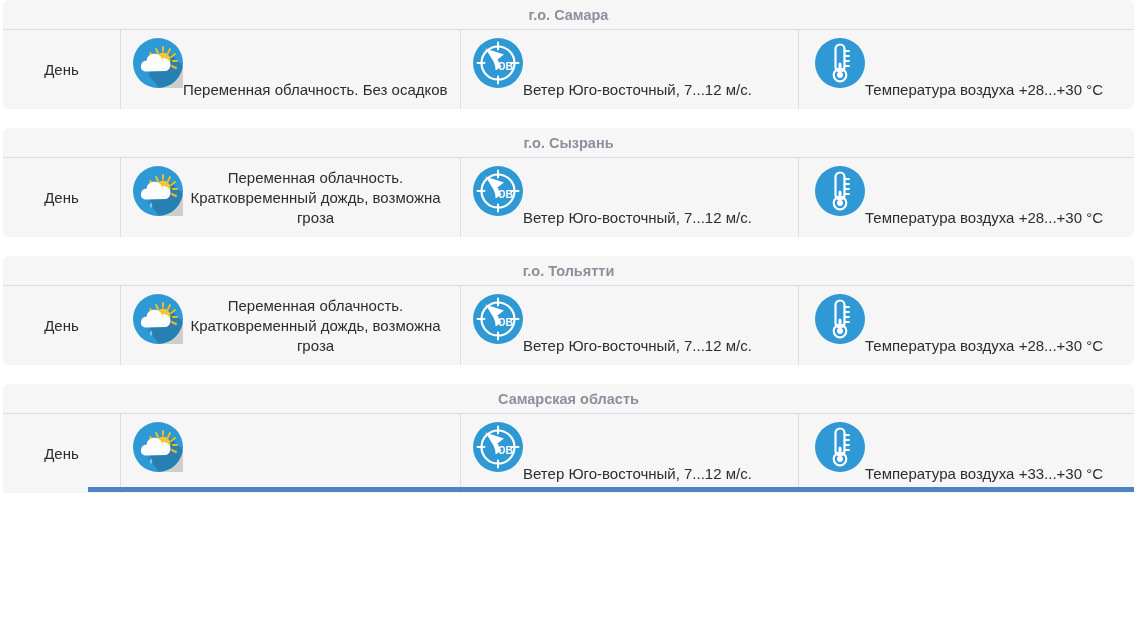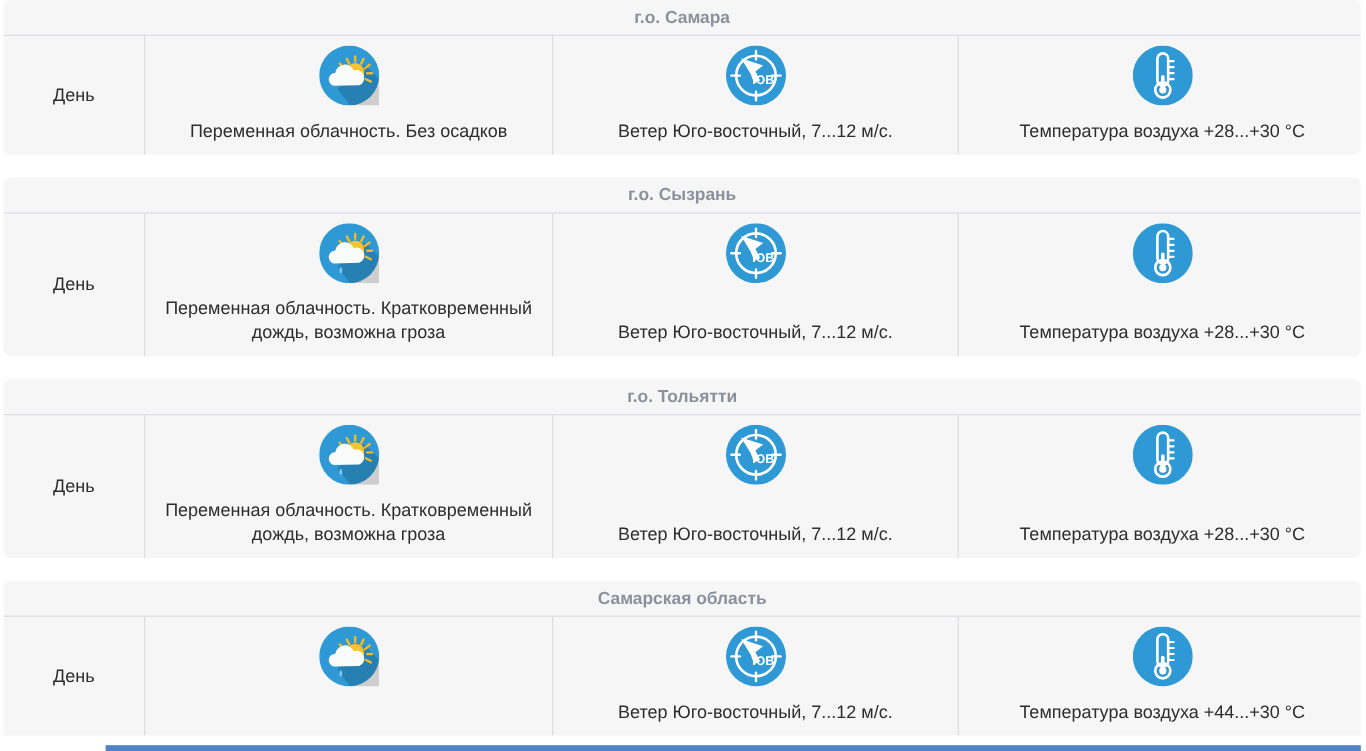--- a/index.html
+++ b/index.html
@@ -2,21 +2,21 @@
 <html><head>
 <meta charset="utf-8">
 <style>
   * { margin: 0; padding: 0; box-sizing: border-box; }
   html, body {
     width: 1138px; height: 626px;
     overflow: hidden;
     background: #ffffff;
     font-family: "Liberation Sans", "DejaVu Sans", sans-serif;
   }
-  .page { position: relative; width: 1138px; height: 626px; }
+  .page { position: relative; width: 1138px; height: 492px; }
 
   .section {
     margin: 0 4px 19px 3px;
     background: #f6f6f7;
     border-radius: 6px;
     overflow: hidden;
   }
   .section:last-child { border-radius: 6px 6px 0 0; margin-bottom: 0; }
 
   .section-header {
@@ -29,21 +29,21 @@
   .section-body { display: flex; align-items: stretch; }
 
   .cell-day {
     width: 117px; flex: 0 0 117px;
     display: flex; align-items: center; justify-content: center;
     font-size: 15px; font-weight: normal; color: #2d2d2d;
   }
   .cell {
     flex: 1 1 0;
     border-left: 1px solid #dbdde1;
-    display: flex; flex-direction: column; align-items: center;
+    display: flex; flex-direction: row; align-items: center;
     padding: 8px 12px 9px 12px;
   }
   .cell-weather { flex: 0 0 340px; }
   .cell-wind    { flex: 0 0 338px; }
   .cell-temp    { flex: 1 1 auto; padding-left: 16px; }
 
   .icon-wrap { height: 50px; margin-bottom: 12px; }
 
   .cell-text {
     font-size: 15px; font-weight: normal; color: #2d2d2d;
@@ -321,20 +321,20 @@
                 <line x1="29.5" y1="13" x2="34" y2="13"></line>
                 <line x1="29.5" y1="18" x2="34" y2="18"></line>
                 <line x1="29.5" y1="23" x2="34" y2="23"></line>
                 <line x1="29.5" y1="28" x2="34" y2="28"></line>
               </g>
               <circle cx="25" cy="37" r="6.3" fill="none" stroke="#ffffff" stroke-width="2.2"></circle>
               <circle cx="25" cy="37" r="3" fill="#ffffff"></circle>
               <line x1="25" y1="34" x2="25" y2="26" stroke="#ffffff" stroke-width="3" stroke-linecap="round"></line>
             </svg>
           </div>
-          <div class="cell-text">Температура воздуха +44...+30 °C</div>
+          <div class="cell-text">Температура воздуха +33...+30 °C</div>
         </div>
       </div>
     </div>
   </div>
 
   <div class="bottom-bar"></div>
 </div>
 
 </body></html>

